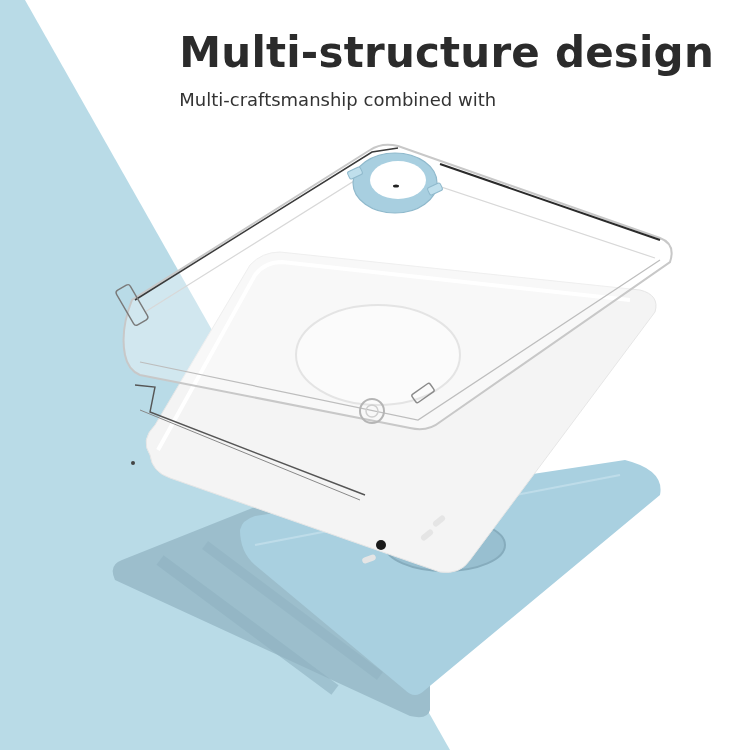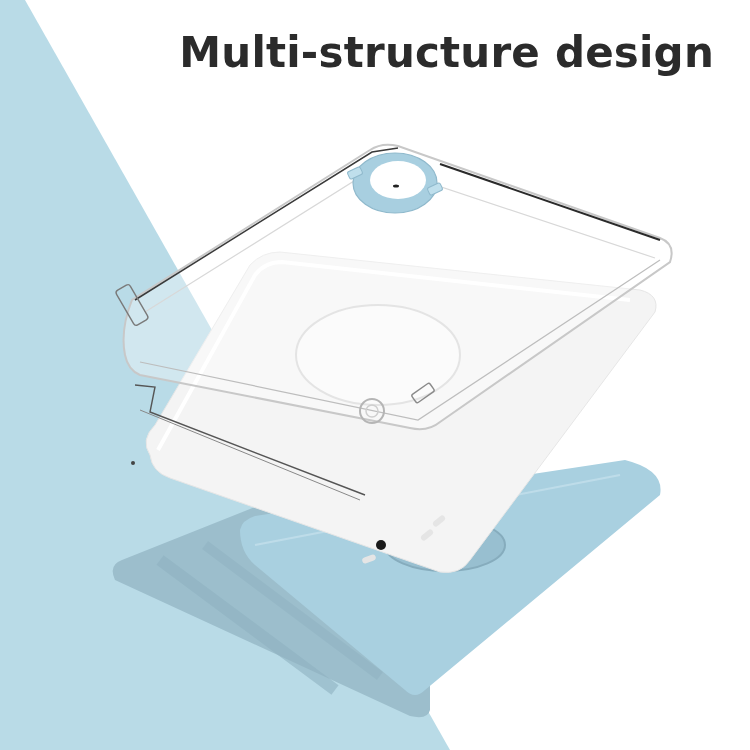--- a/index.html
+++ b/index.html
@@ -67,14 +67,15 @@
     <ellipse cx="398" cy="180" rx="28" ry="19" fill="#ffffff"></ellipse>
     <rect x="348" y="169" width="14" height="8" rx="2" fill="#bfdfec" stroke="#8fb9cc" stroke-width="1" transform="rotate(-25 355 173)"></rect>
     <rect x="428" y="185" width="14" height="8" rx="2" fill="#bfdfec" stroke="#8fb9cc" stroke-width="1" transform="rotate(-25 435 189)"></rect>
     <ellipse cx="396" cy="186" rx="3" ry="1.5" fill="#222"></ellipse>
   </g>
 </svg>
 
 <div class="headline">
   <h1>Multi-structure design</h1>
   <p>
+    <span>Multi-craftsmanship combined with</span>
   </p>
 </div>
 
 </body></html>

